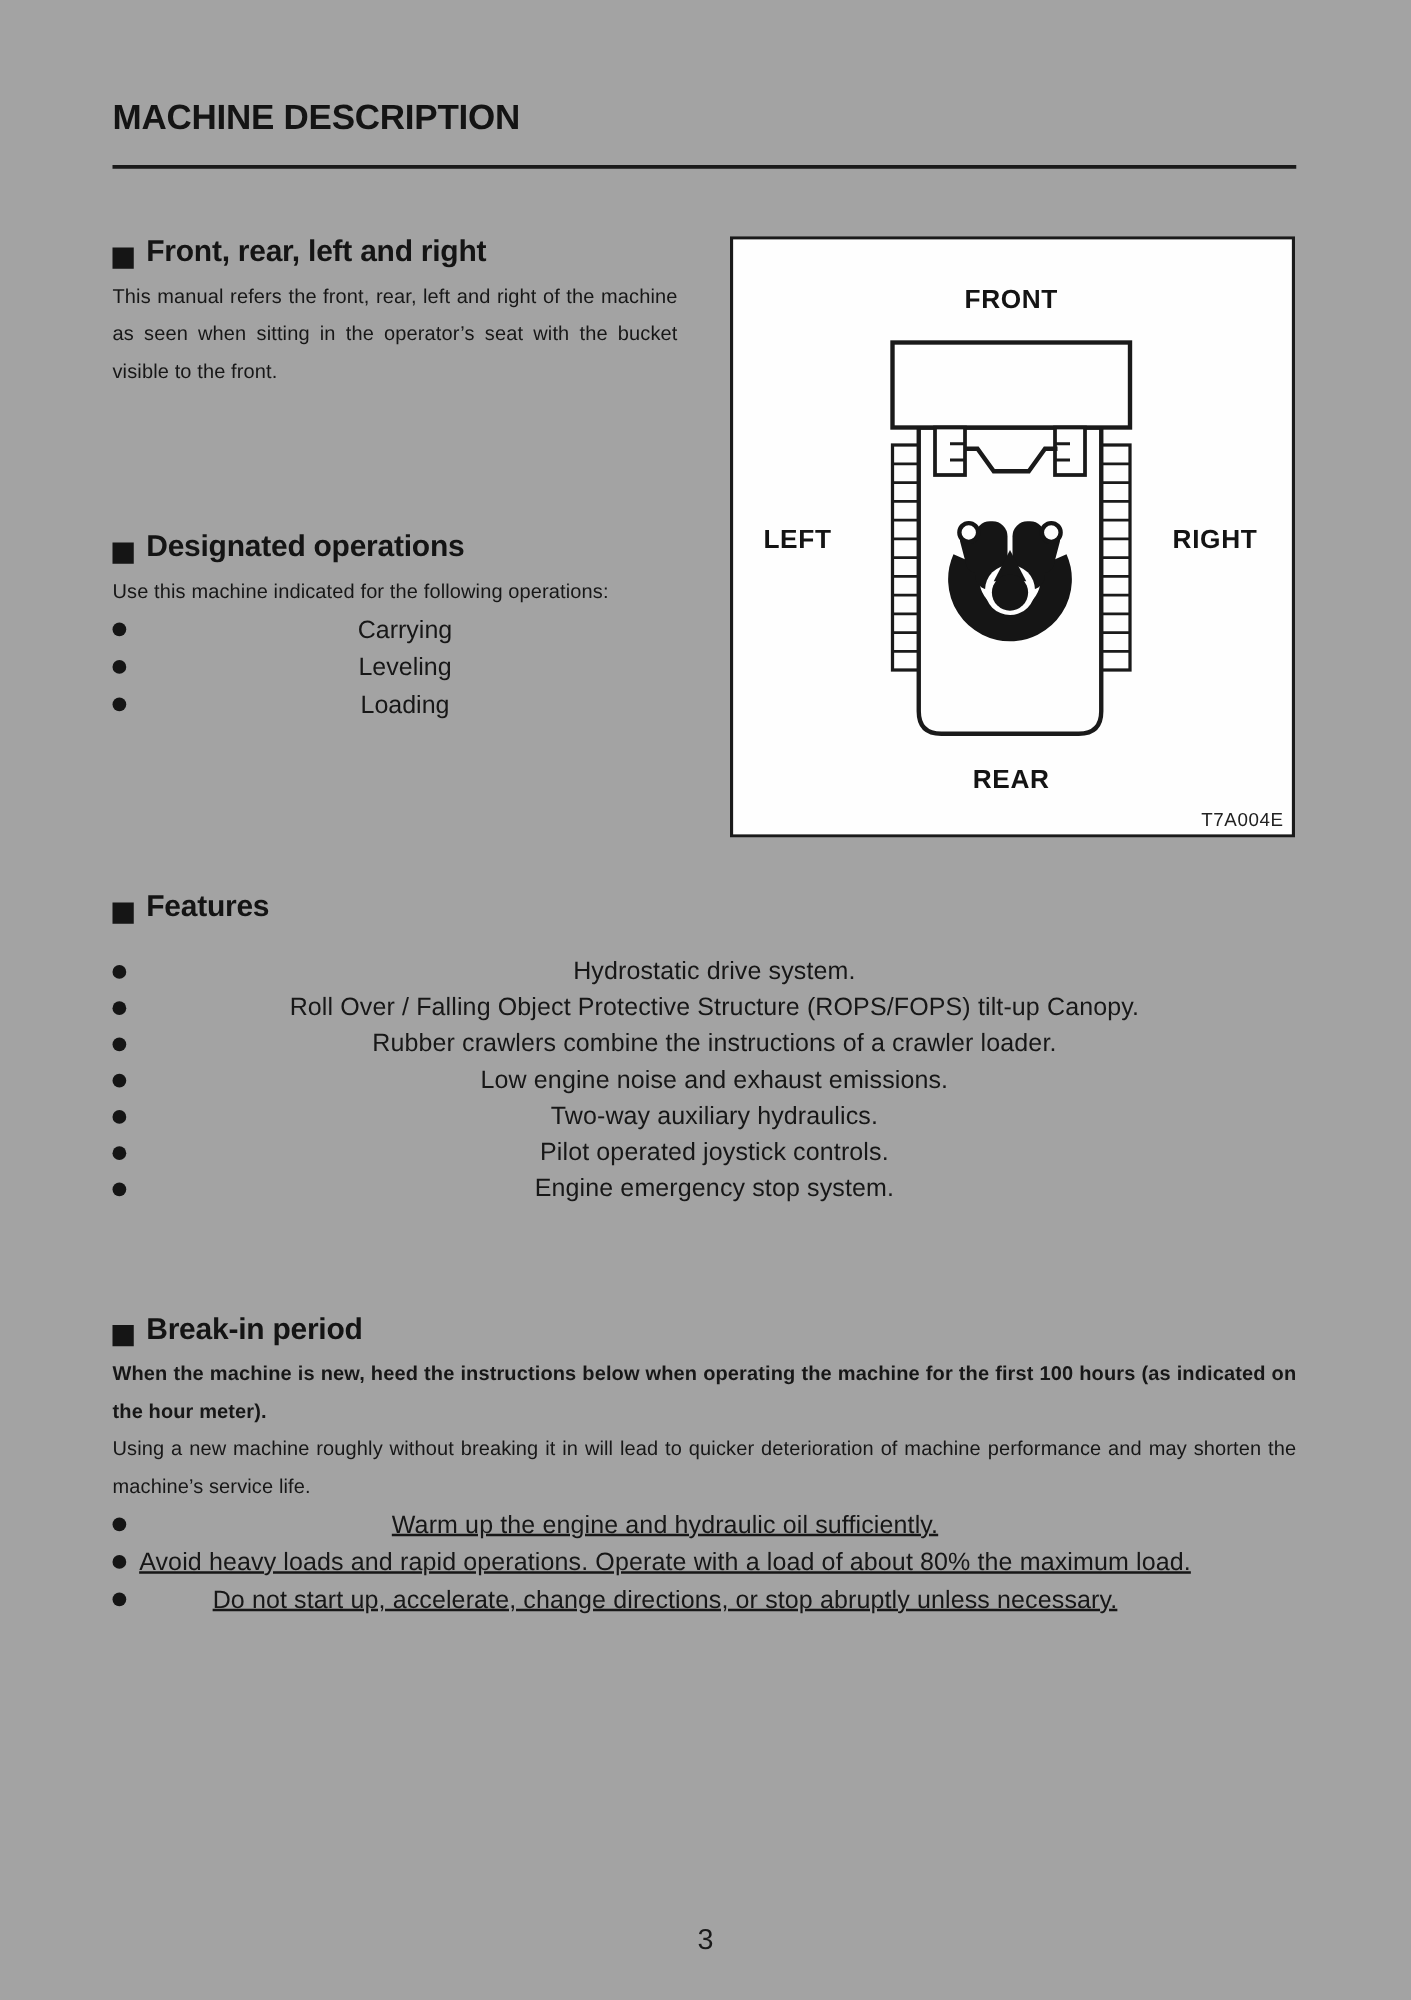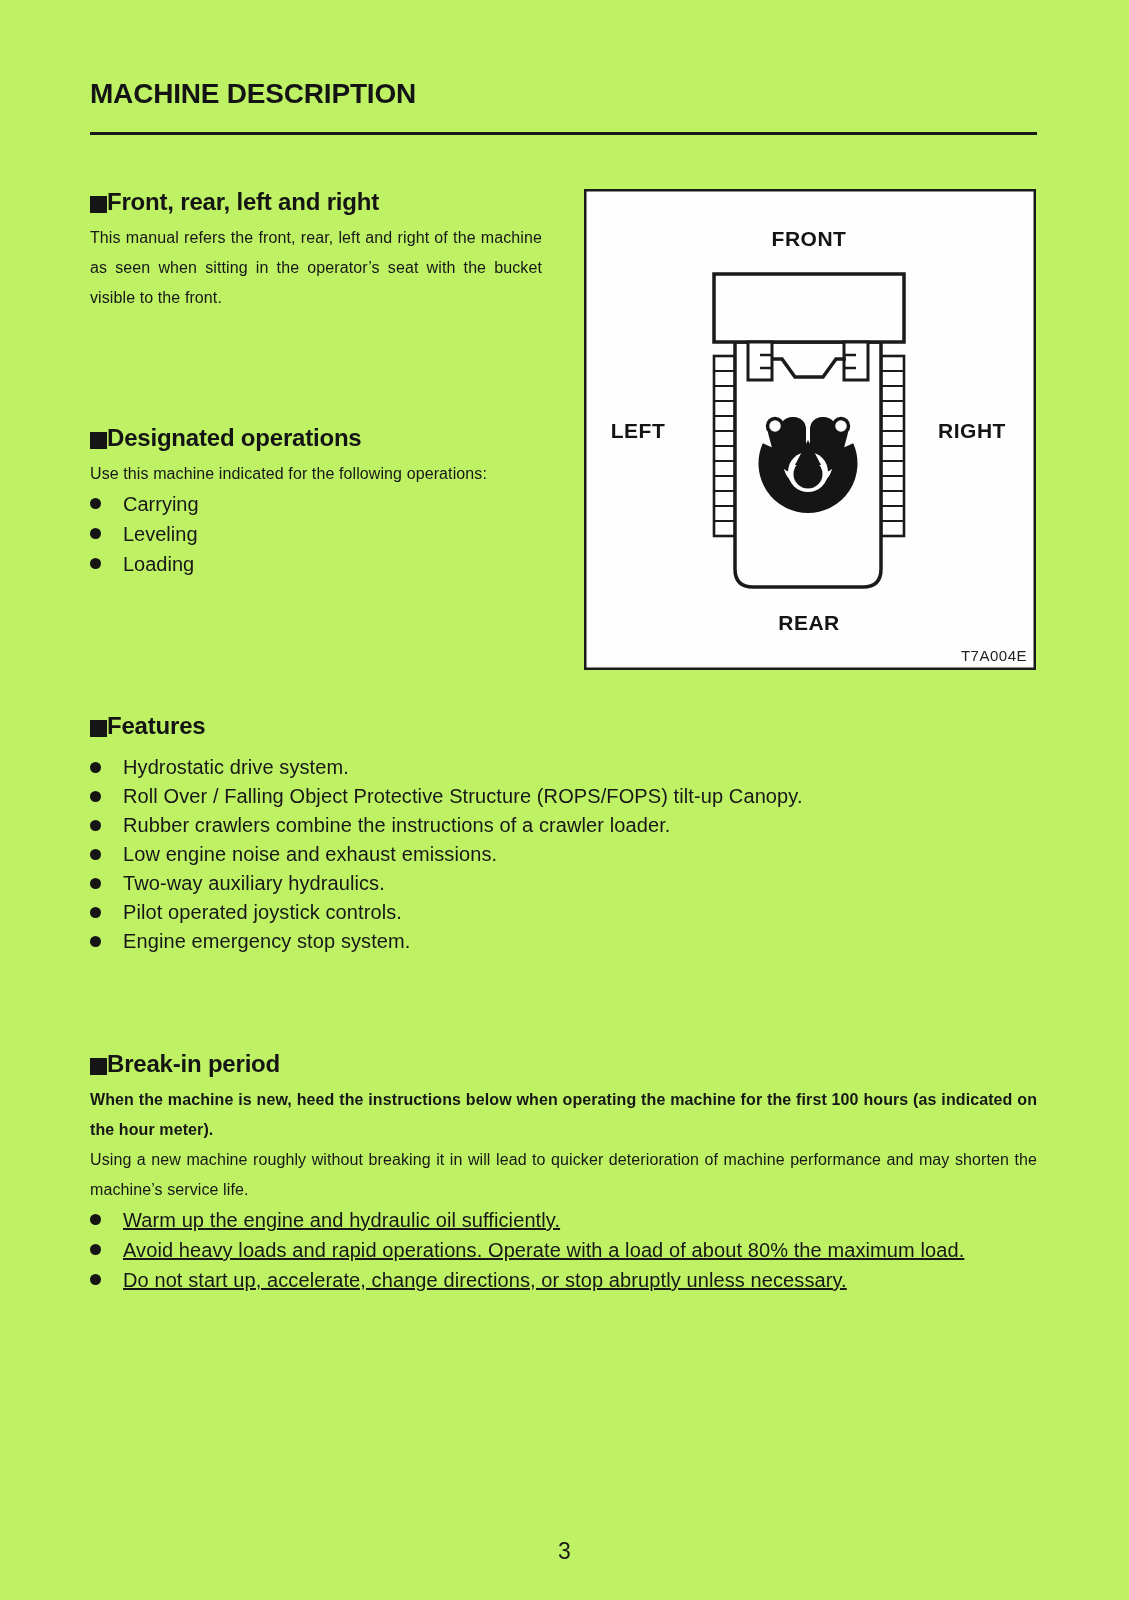--- a/index.html
+++ b/index.html
@@ -1,44 +1,44 @@
 <!DOCTYPE html>
 <html><head>
 <meta charset="utf-8">
 <style>
   html,body { margin:0; padding:0; background:#e8e8e8; }
   .page {
     position:relative; width:1129px; height:1600px; margin:0 auto;
-    background:#bef264; color:#171717;
+    background:#a3a3a3; color:#171717;
     font-family:"Liberation Sans", sans-serif;
     overflow:hidden;
   }
   .page-title {
     position:absolute; left:90px; top:78px;
     font-size:28px; font-weight:bold; letter-spacing:-0.2px; color:#141414;
   }
   .rule {
     position:absolute; left:90px; top:132px; width:947px; height:2.5px;
     background:#1a1a1a;
   }
   .sec { position:absolute; left:90px; }
   .sec-orientation { top:188px; width:452px; }
   .sec-designated  { top:424px; width:452px; }
   .sec-features    { top:712px; width:947px; }
   .sec-breakin     { top:1050px; width:947px; }
 
-  .h2 { display:flex; align-items:center; margin:0 0 8px 0; }
+  .h2 { display:flex; align-items:flex-end; gap:10px; margin:0 0 8px 0; }
   .h2 .sq { width:17px; height:17px; background:#151515; margin-top:5px; flex:0 0 auto; }
   .h2 .h2-text { font-size:24px; font-weight:bold; line-height:27px; color:#141414; letter-spacing:-0.2px; }
 
   .body-text { font-size:16px; line-height:30px; letter-spacing:0.1px; }
   .just { text-align:justify; }
 
   .blist { margin-top:0; }
-  .li { display:flex; gap:22px; }
+  .li { display:flex; gap:5px;text-align:center; }
   .li .dot { width:11px; height:11px; border-radius:50%; background:#151515; flex:0 0 auto; margin-top:9px; }
   .li .li-text { flex:1 1 auto; }
   .sec-features .li { line-height:29px; font-size:20px; letter-spacing:0.1px; }
   .sec-features .li .dot { margin-top:9px; }
   .sec-designated .li { line-height:30px; font-size:20px; }
   .sec-breakin .li { line-height:30px; font-size:20px; letter-spacing:0.1px; }
   .sec-breakin .li .li-text { max-width:852px;text-decoration:underline; }
   .sec-breakin .para { margin:0; }
 
   .figure-box { position:absolute; left:584px; top:189px; width:496px; height:481px; }
@@ -136,21 +136,21 @@
           <span class="li-text">Loading</span>
         </div>
     </div>
   </div>
 
   <div class="sec sec-features">
     <div class="h2">
       <span class="sq"></span>
       <span class="h2-text">Features</span>
     </div>
-    <div class="blist" style="margin-top:14px;">
+    <div class="blist" style="margin-top:24px;">
       <div class="li">
           <span class="dot"></span>
           <span class="li-text">Hydrostatic drive system.</span>
         </div>
       <div class="li">
           <span class="dot"></span>
           <span class="li-text">Roll Over / Falling Object Protective Structure (ROPS/FOPS) tilt-up Canopy.</span>
         </div>
       <div class="li">
           <span class="dot"></span>

